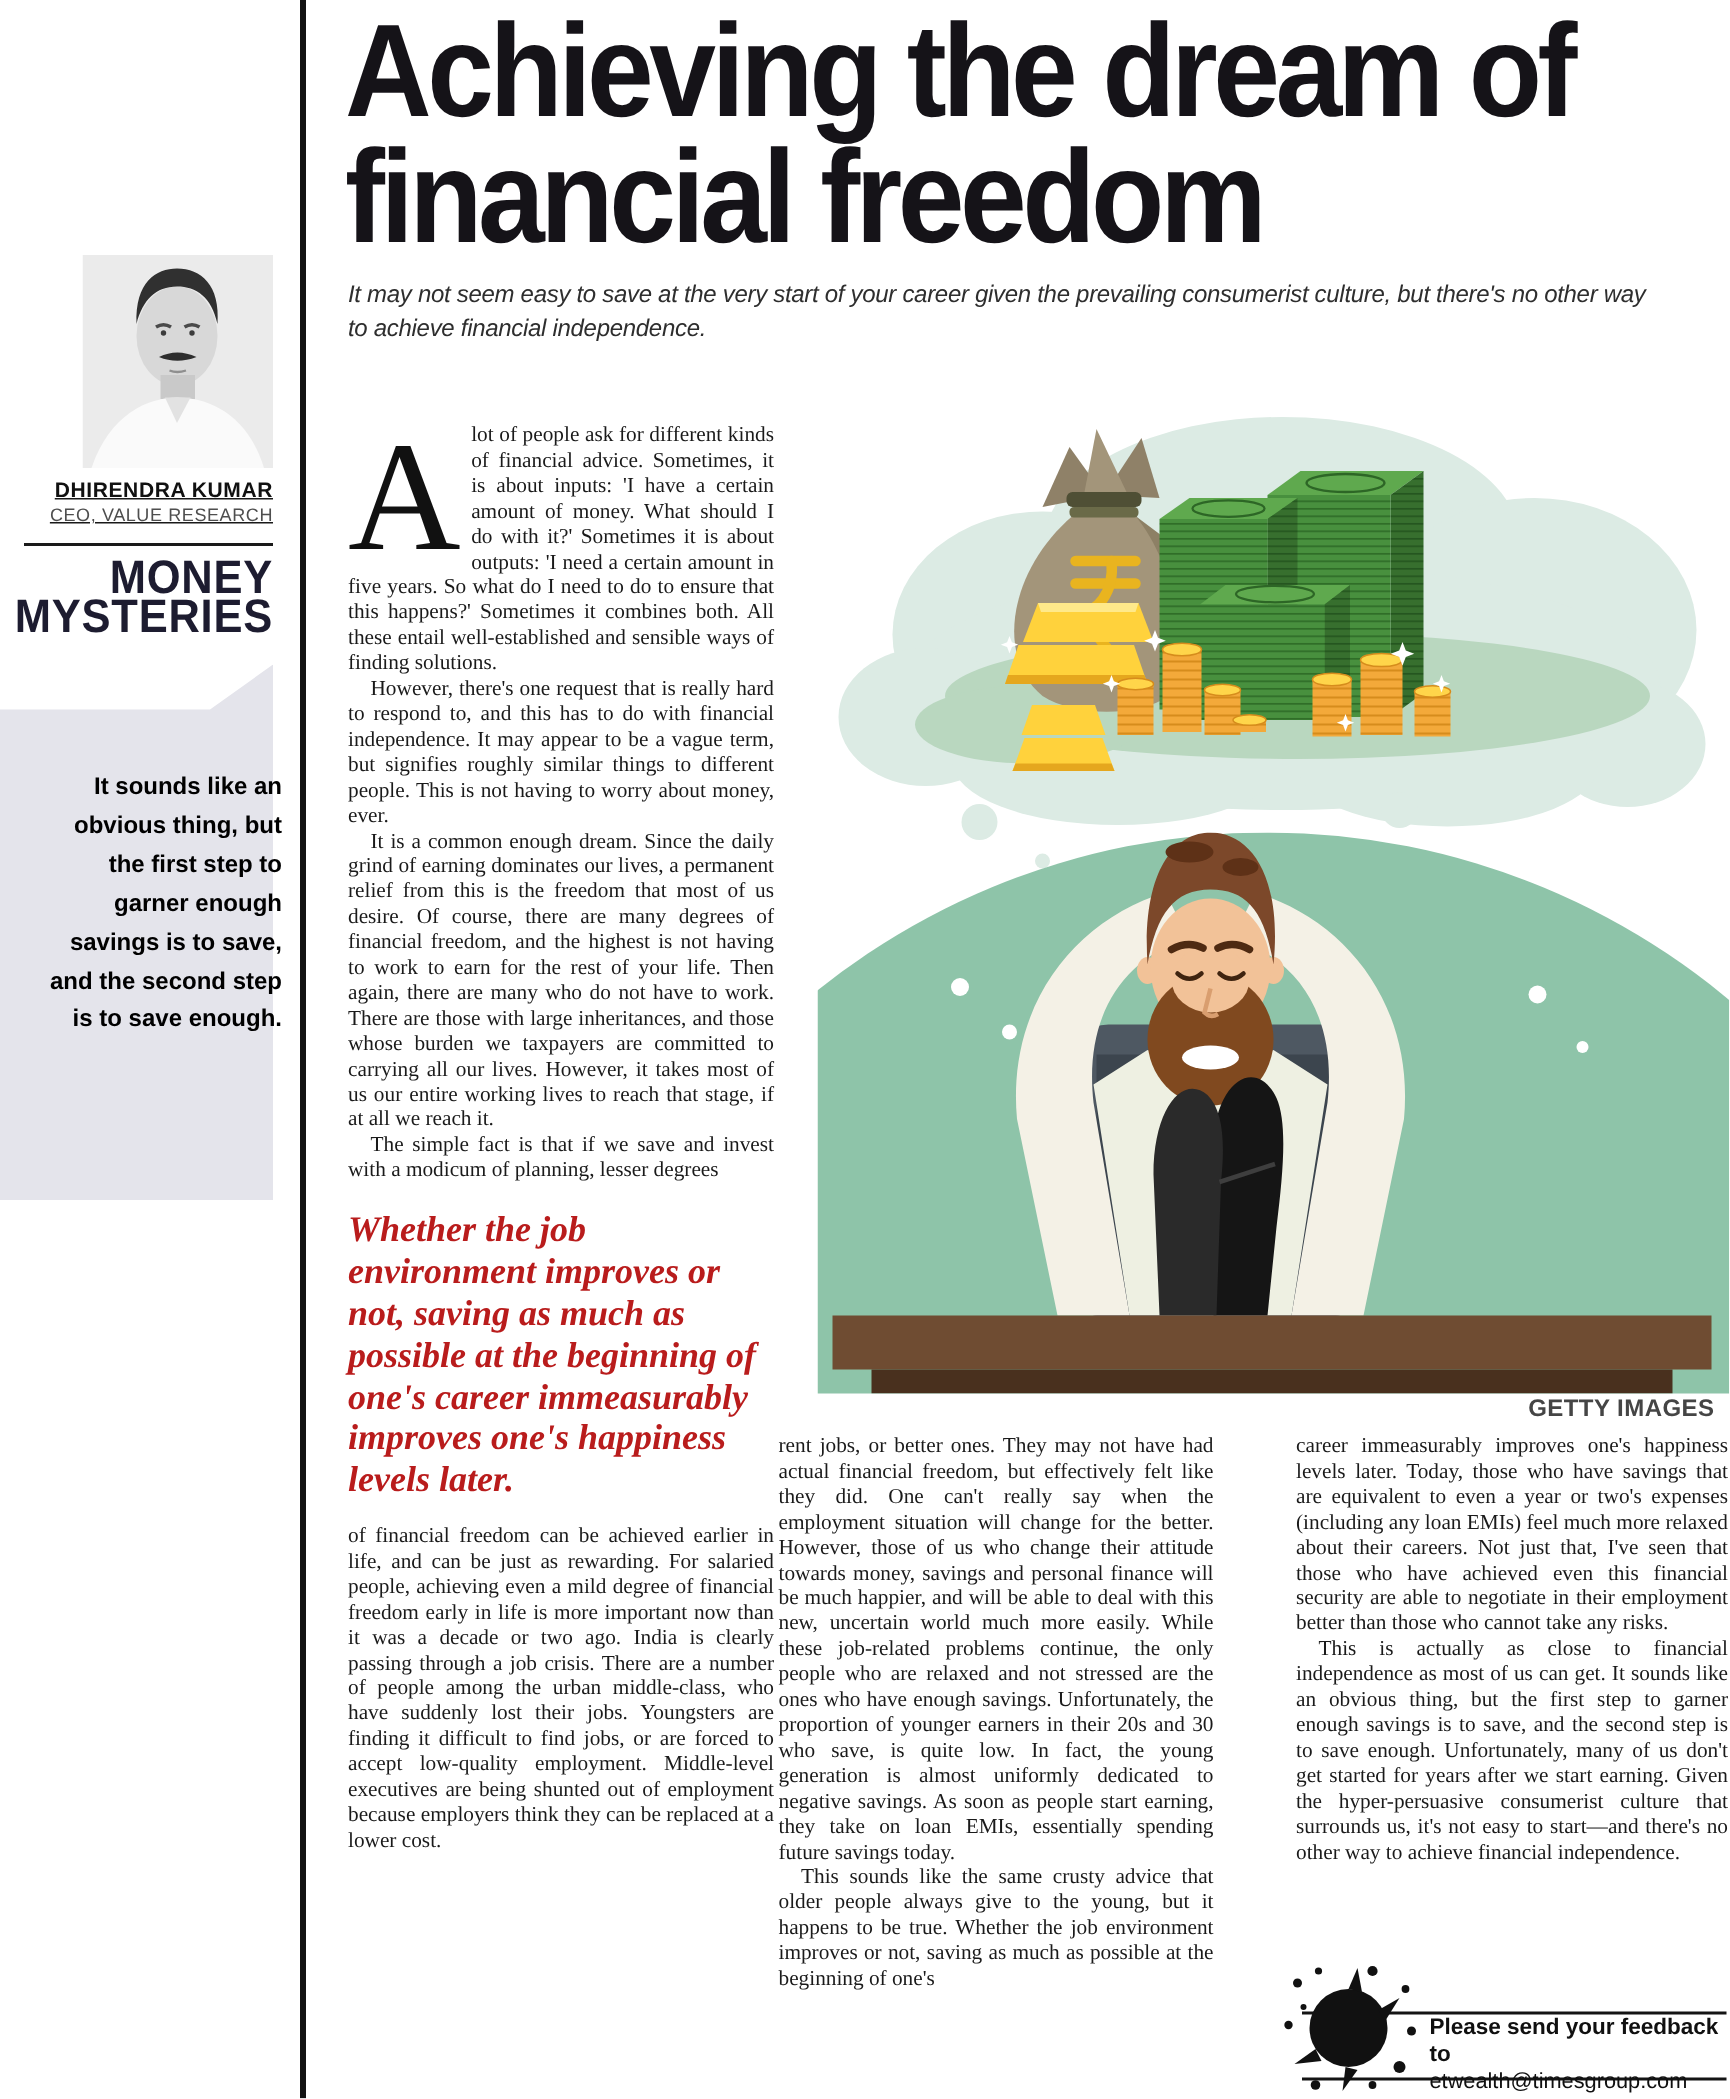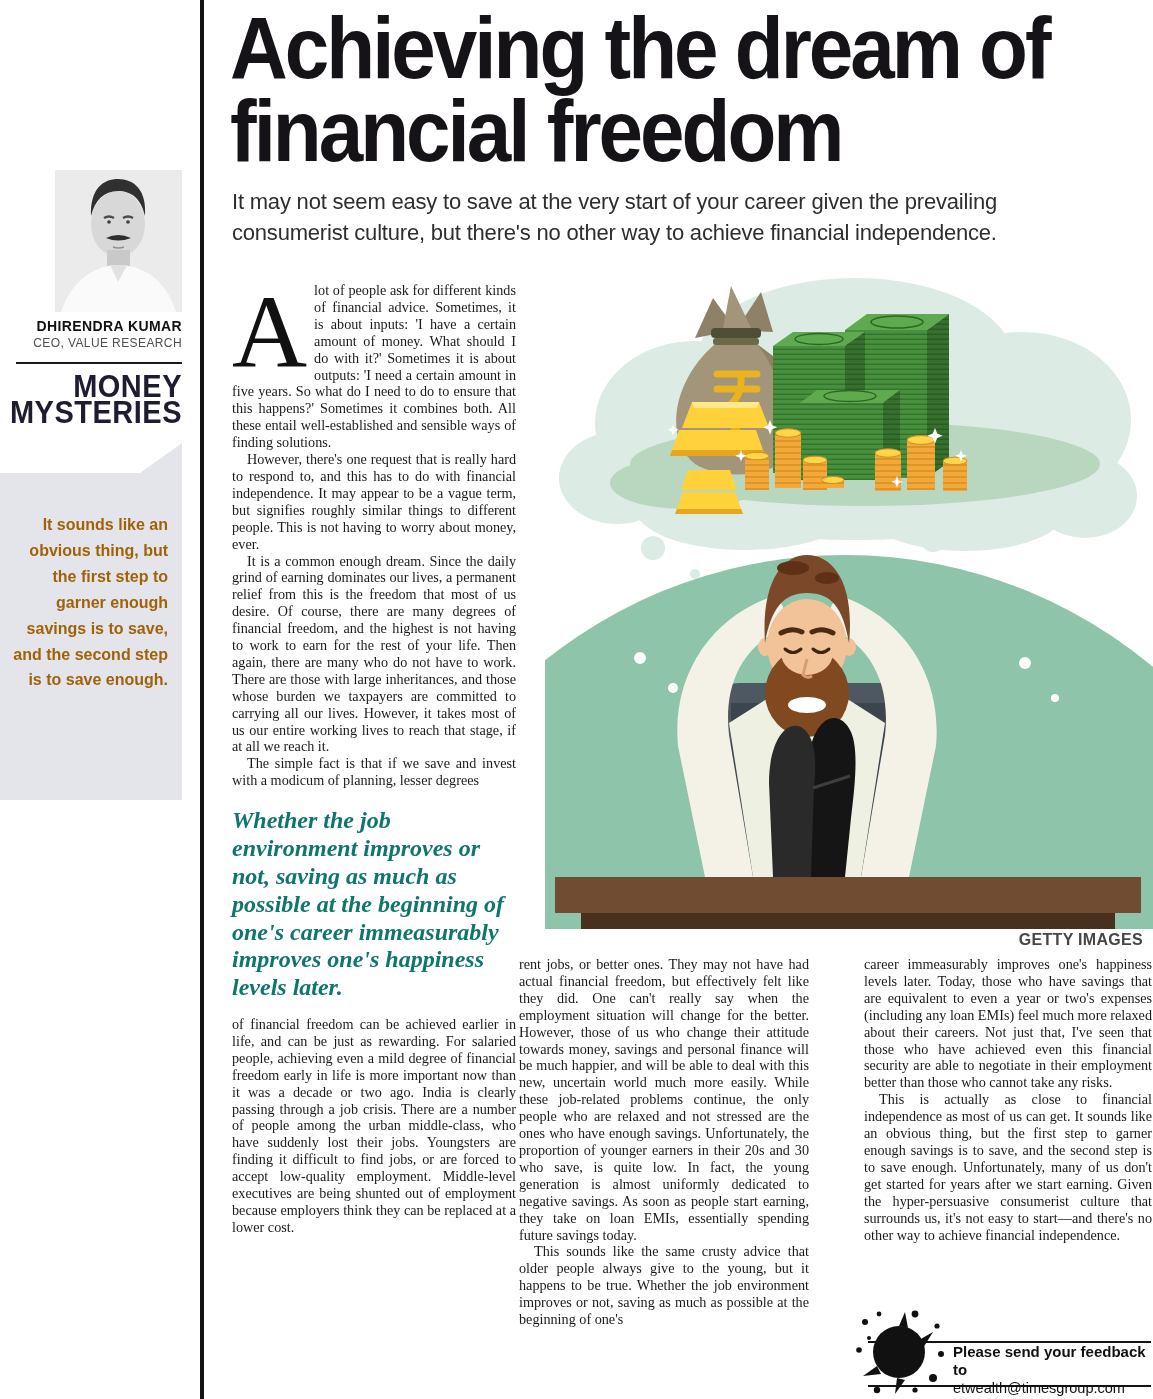--- a/index.html
+++ b/index.html
@@ -4,51 +4,51 @@
 <style>
   html,body{margin:0;padding:0;background:#fff;}
   #page{position:relative;width:1153px;height:1399px;background:#fff;overflow:hidden;
         font-family:"Liberation Sans",sans-serif;color:#191919;}
 
   
   .vrule{position:absolute;left:200px;top:0;width:4px;height:1399px;background:#121212;}
 
   
   .photo{position:absolute;left:55px;top:170px;width:127px;height:142px;}
-  .byline{position:absolute;left:0;top:318px;width:182px;text-align:right;}
+  .byline{position:absolute;left:0;top:318px;width:182px;text-align:right;text-decoration:underline;}
   .byline .name{font-weight:700;font-size:14px;letter-spacing:.4px;color:#111;}
   .byline .role{font-size:12px;letter-spacing:.4px;color:#4e4e4e;margin-top:2px;}
   .siderule{position:absolute;left:16px;top:362px;width:166px;height:2px;background:#1a1a1a;}
   .colname{position:absolute;left:0;top:374px;width:182px;text-align:right;
            font-weight:700;font-size:29px;line-height:.82;letter-spacing:.5px;color:#1d1c30;
            transform:scaleY(1.08);transform-origin:top right;}
   .graypanel{position:absolute;left:0;top:443px;width:182px;height:357px;background:#e4e4eb;
              clip-path:polygon(0 30px,140px 30px,182px 0,182px 357px,0 357px);}
-  .sidequote{position:absolute;left:4px;top:512px;width:164px;text-align:right;
-             font-weight:700;font-size:16px;line-height:1.62;color:#a16207;}
+  .sidequote{position:absolute;left:24px;top:512px;width:164px;text-align:right;
+             font-weight:700;font-size:16px;line-height:1.62;color:#000000;}
 
   
   .headline{position:absolute;left:230px;top:6px;width:920px;
             font-weight:700;font-size:80px;line-height:.95;letter-spacing:-3px;color:#151318;
             transform:scaleY(1.1);transform-origin:top left;}
   .deck{position:absolute;left:232px;top:186px;width:880px;
-        font-size:22px;line-height:1.42;letter-spacing:-.2px;color:#2e2e2e;}
+        font-size:16px;line-height:1.42;letter-spacing:-.2px;color:#2e2e2e;font-style:italic;}
 
   
   .bcol{position:absolute;font-family:"Liberation Serif",serif;font-size:14.2px;
         line-height:16.9px;text-align:justify;color:#1a1a1a;}
   #col1{left:232px;top:282px;width:284px;}
   #col2{left:519px;top:956px;width:290px;}
   #col3{left:864px;top:956px;width:288px;}
   .bcol p{margin:0;}
   .bcol p.indent{text-indent:15px;}
   .dropcap{float:left;font-family:"Liberation Serif",serif;font-weight:400;
            font-size:104px;line-height:.8;padding:8px 7px 0 0;color:#111;}
   .pullquote{font-family:"Liberation Serif",serif;font-style:italic;font-weight:700;
-             font-size:24px;line-height:1.16;text-align:left;color:#0f766e;margin:18px 0 14px;}
+             font-size:24px;line-height:1.16;text-align:left;color:#b91c1c;margin:18px 0 14px;}
 
   
   .illus{position:absolute;left:545px;top:268px;width:608px;height:665px;}
   .credit{position:absolute;left:943px;top:931px;width:200px;text-align:right;
           font-size:16px;font-weight:700;letter-spacing:.3px;color:#454545;}
 
   
   .fb-line{position:absolute;height:2px;background:#141414;}
   #fbl1{left:868px;top:1341px;width:283px;}
   #fbl2{left:868px;top:1385px;width:283px;}

